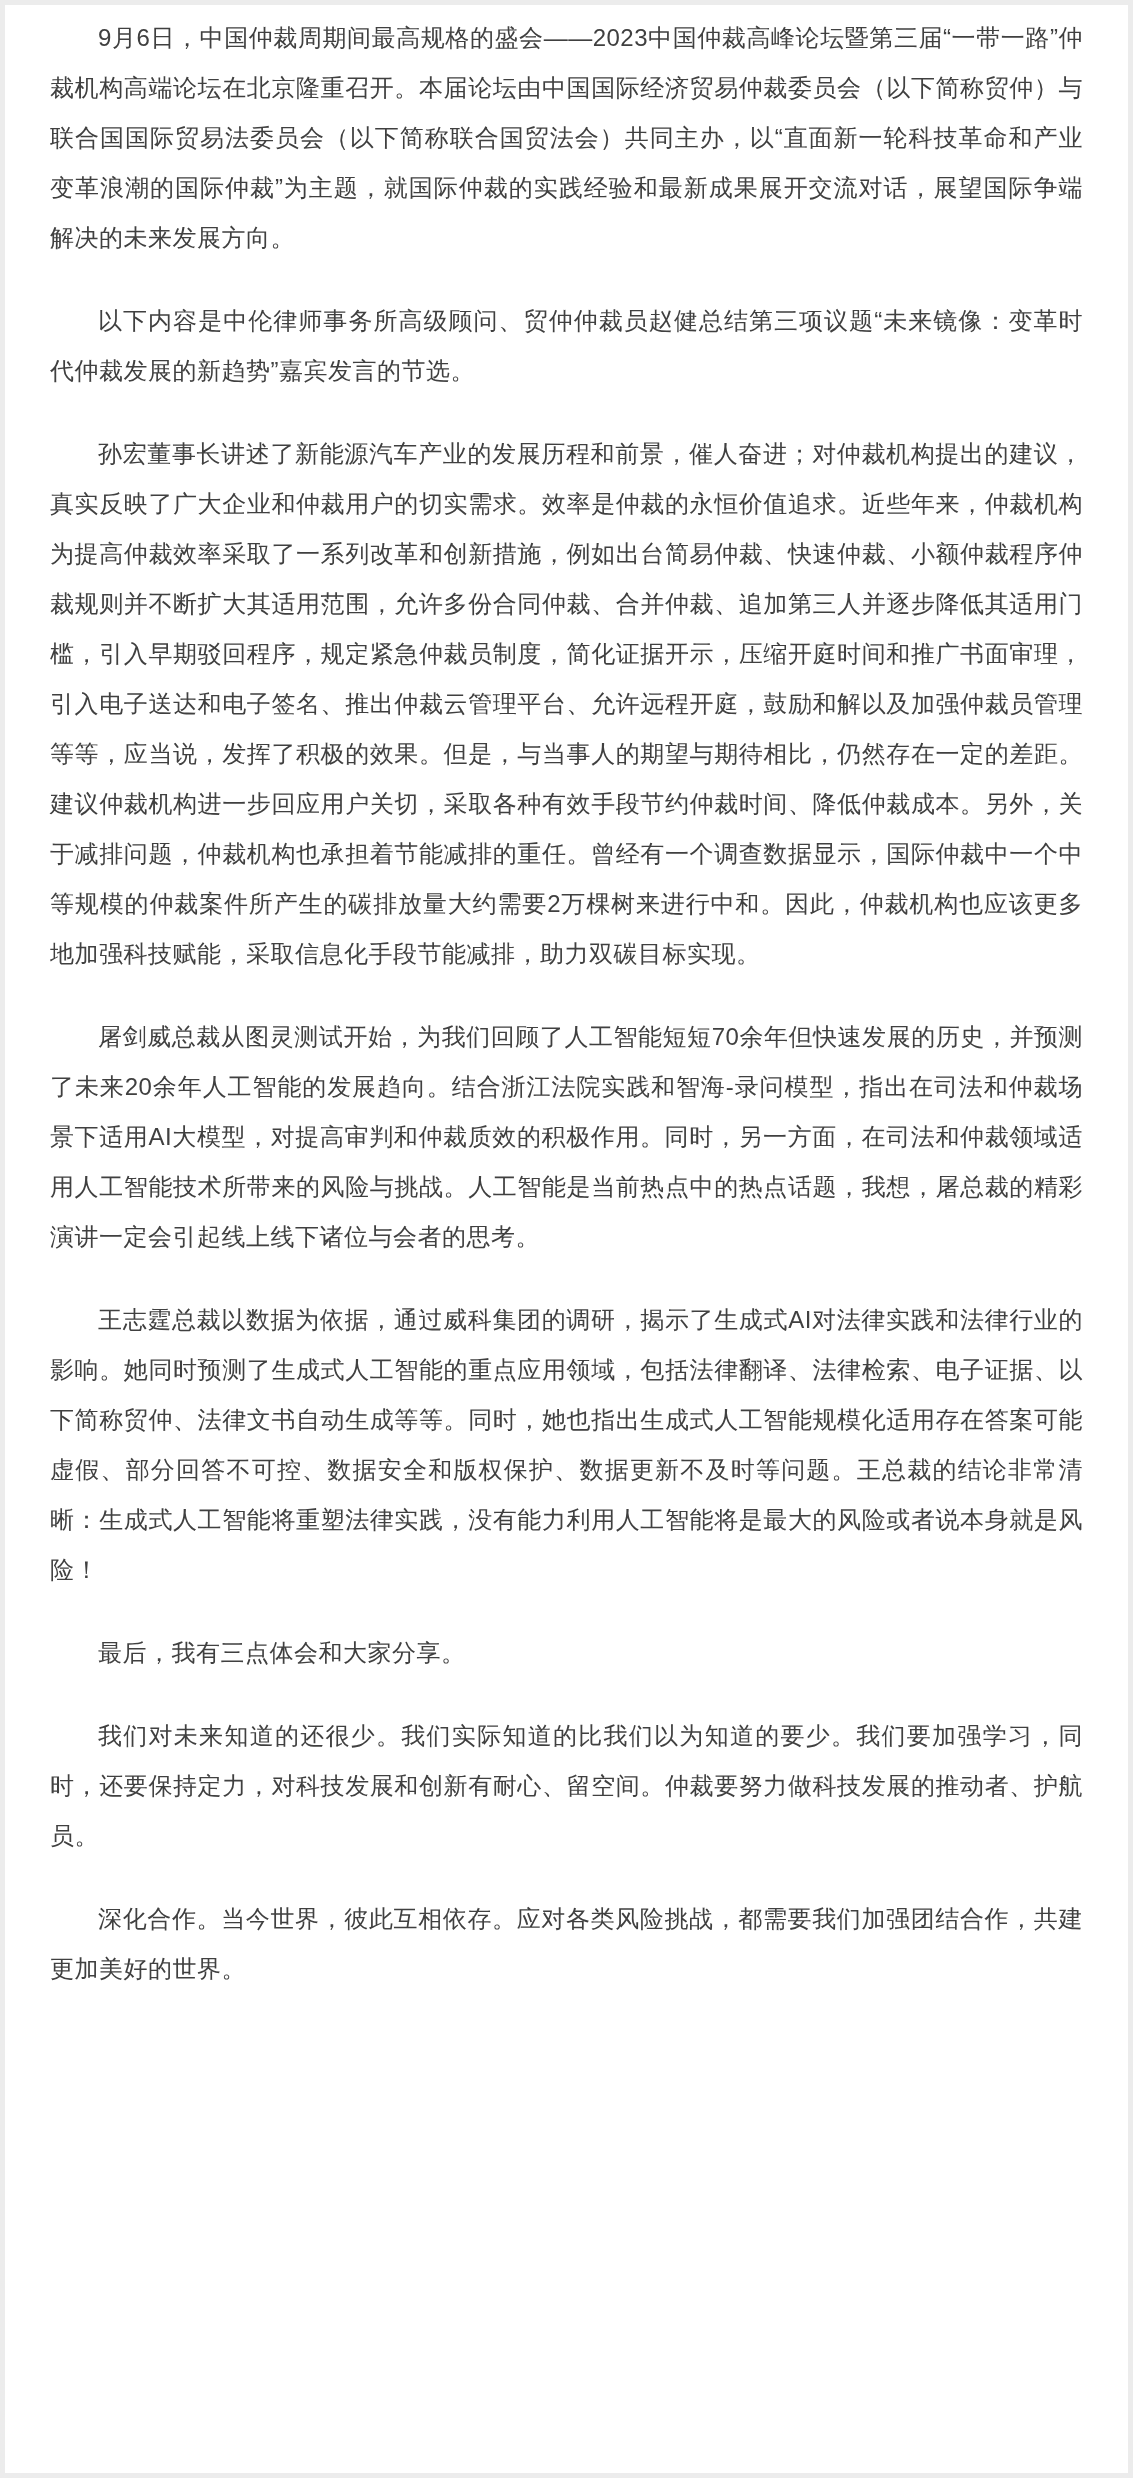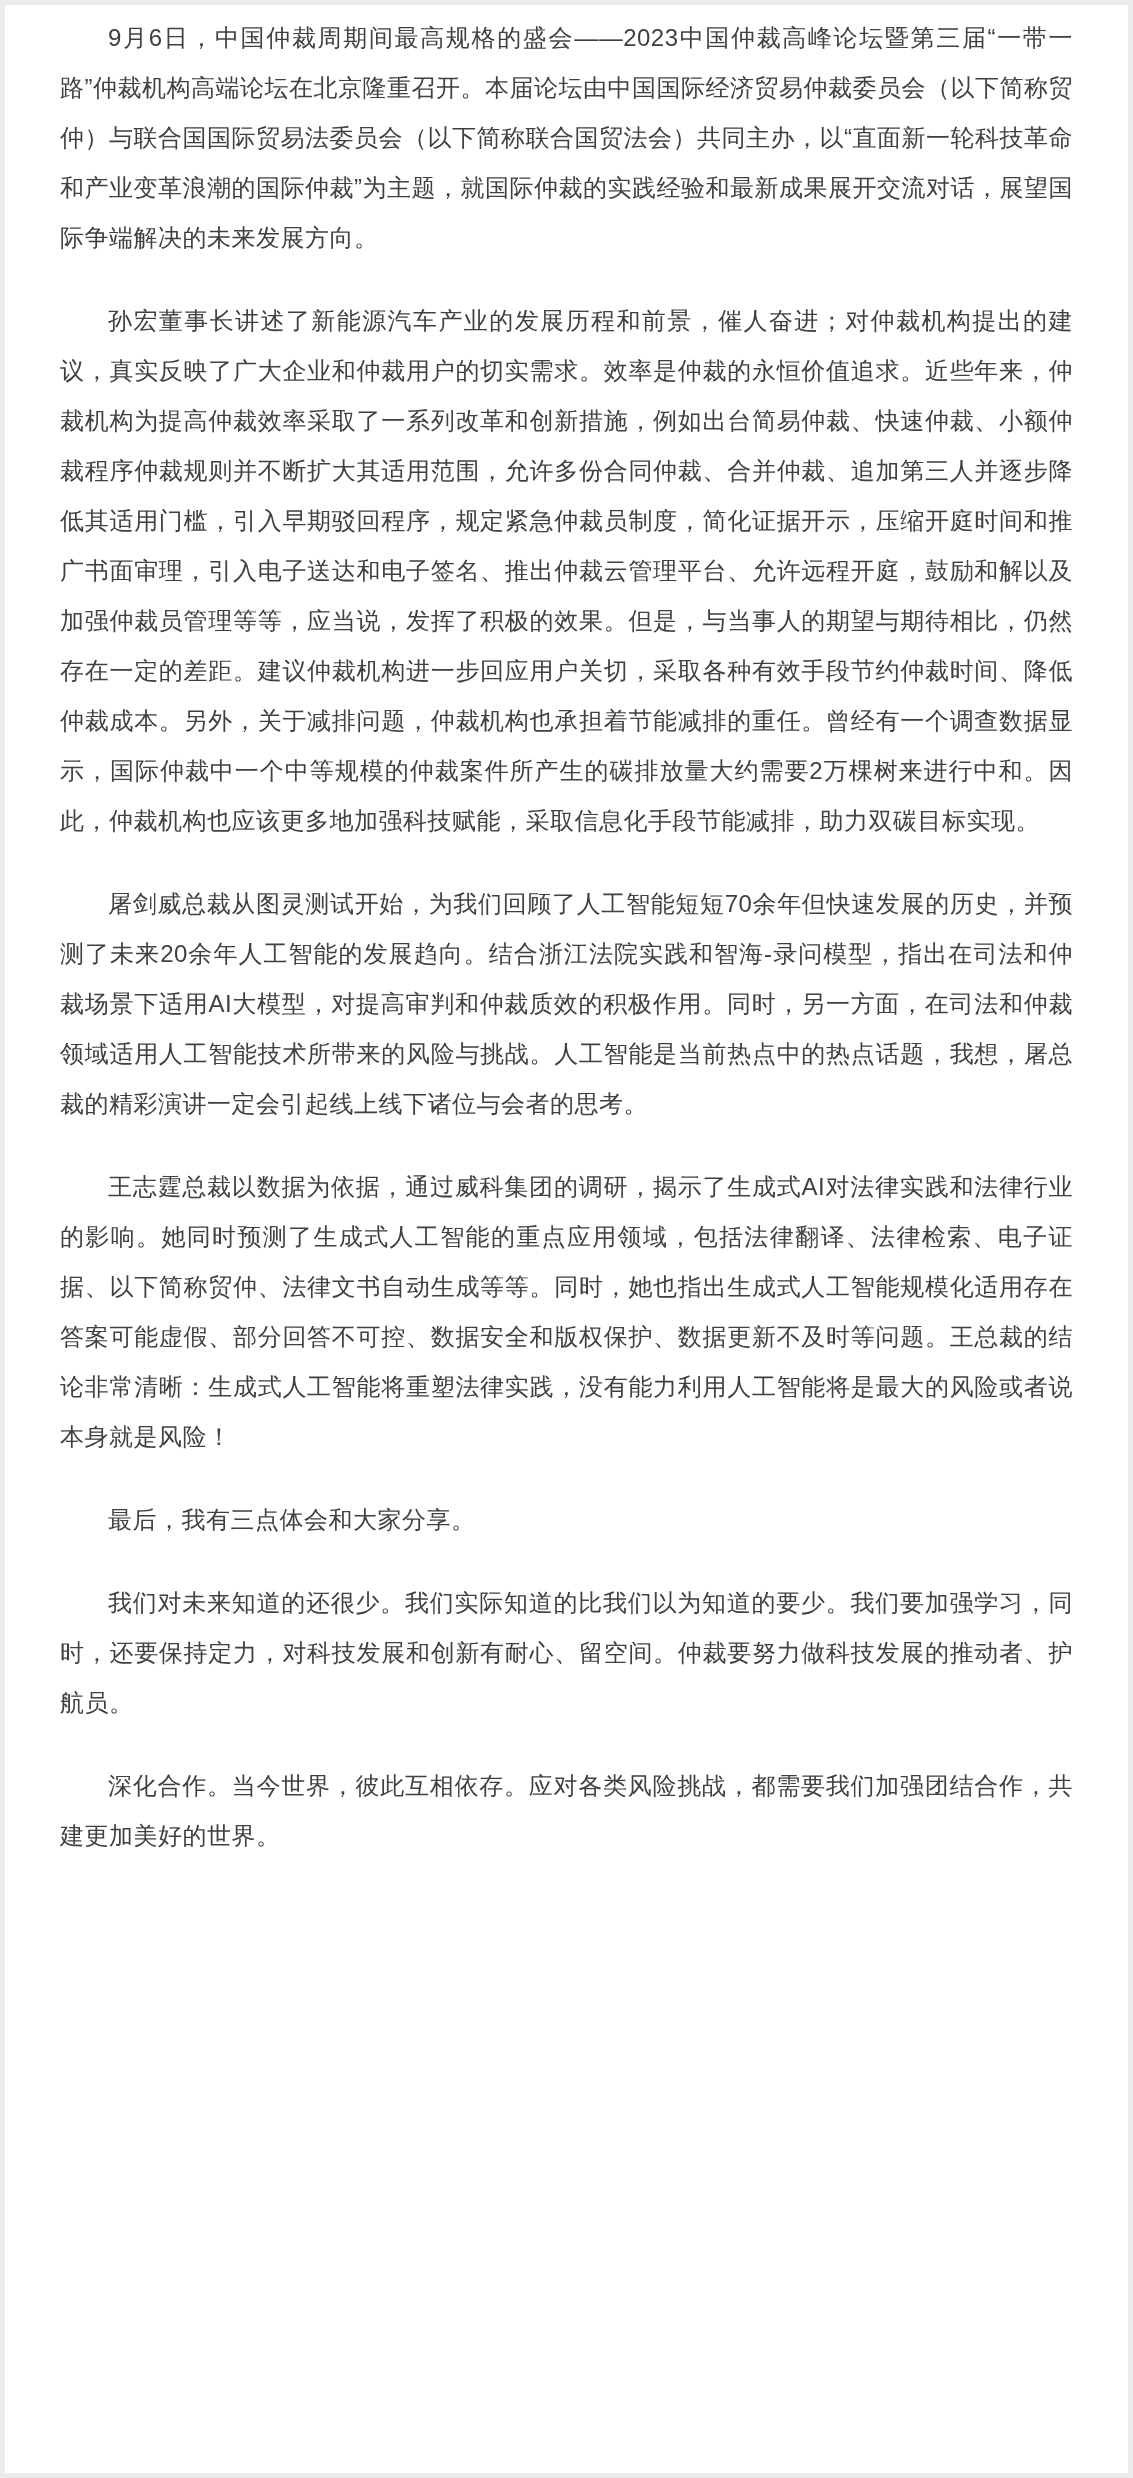--- a/index.html
+++ b/index.html
@@ -15,39 +15,40 @@
     border: 5px solid #ececec;
     overflow: hidden;
     font-family: "Liberation Sans", "DejaVu Sans", sans-serif;
   }
   .article {
     box-sizing: border-box;
     padding: 8px 38px 20px 38px;
     color: #404040;
   }
   .article p {
-    margin: 17px;
+    margin: 7px;
     margin-top: 33px;
     font-size: 24px;
     line-height: 50px;
     text-align: justify;
     text-indent: 2em;
     letter-spacing: 0.5px;
     color: #404040;
   }
   .article p.first {
     margin-top: 0;
   }
 </style>
 </head>
 <body>
 
 <div class="page">
   <main class="article">
     <p class="first">9月6日，中国仲裁周期间最高规格的盛会——2023中国仲裁高峰论坛暨第三届“一带一路”仲裁机构高端论坛在北京隆重召开。本届论坛由中国国际经济贸易仲裁委员会（以下简称贸仲）与联合国国际贸易法委员会（以下简称联合国贸法会）共同主办，以“直面新一轮科技革命和产业变革浪潮的国际仲裁”为主题，就国际仲裁的实践经验和最新成果展开交流对话，展望国际争端解决的未来发展方向。</p>
+    <p>以下内容是中伦律师事务所高级顾问、贸仲仲裁员赵健总结第三项议题“未来镜像：变革时代仲裁发展的新趋势”嘉宾发言的节选。</p>
     <p>孙宏董事长讲述了新能源汽车产业的发展历程和前景，催人奋进；对仲裁机构提出的建议，真实反映了广大企业和仲裁用户的切实需求。效率是仲裁的永恒价值追求。近些年来，仲裁机构为提高仲裁效率采取了一系列改革和创新措施，例如出台简易仲裁、快速仲裁、小额仲裁程序仲裁规则并不断扩大其适用范围，允许多份合同仲裁、合并仲裁、追加第三人并逐步降低其适用门槛，引入早期驳回程序，规定紧急仲裁员制度，简化证据开示，压缩开庭时间和推广书面审理，引入电子送达和电子签名、推出仲裁云管理平台、允许远程开庭，鼓励和解以及加强仲裁员管理等等，应当说，发挥了积极的效果。但是，与当事人的期望与期待相比，仍然存在一定的差距。建议仲裁机构进一步回应用户关切，采取各种有效手段节约仲裁时间、降低仲裁成本。另外，关于减排问题，仲裁机构也承担着节能减排的重任。曾经有一个调查数据显示，国际仲裁中一个中等规模的仲裁案件所产生的碳排放量大约需要2万棵树来进行中和。因此，仲裁机构也应该更多地加强科技赋能，采取信息化手段节能减排，助力双碳目标实现。</p>
     <p>屠剑威总裁从图灵测试开始，为我们回顾了人工智能短短70余年但快速发展的历史，并预测了未来20余年人工智能的发展趋向。结合浙江法院实践和智海-录问模型，指出在司法和仲裁场景下适用AI大模型，对提高审判和仲裁质效的积极作用。同时，另一方面，在司法和仲裁领域适用人工智能技术所带来的风险与挑战。人工智能是当前热点中的热点话题，我想，屠总裁的精彩演讲一定会引起线上线下诸位与会者的思考。</p>
     <p>王志霆总裁以数据为依据，通过威科集团的调研，揭示了生成式AI对法律实践和法律行业的影响。她同时预测了生成式人工智能的重点应用领域，包括法律翻译、法律检索、电子证据、以下简称贸仲、法律文书自动生成等等。同时，她也指出生成式人工智能规模化适用存在答案可能虚假、部分回答不可控、数据安全和版权保护、数据更新不及时等问题。王总裁的结论非常清晰：生成式人工智能将重塑法律实践，没有能力利用人工智能将是最大的风险或者说本身就是风险！</p>
     <p>最后，我有三点体会和大家分享。</p>
     <p>我们对未来知道的还很少。我们实际知道的比我们以为知道的要少。我们要加强学习，同时，还要保持定力，对科技发展和创新有耐心、留空间。仲裁要努力做科技发展的推动者、护航员。</p>
     <p>深化合作。当今世界，彼此互相依存。应对各类风险挑战，都需要我们加强团结合作，共建更加美好的世界。</p>
 
   </main>
 </div>
 

